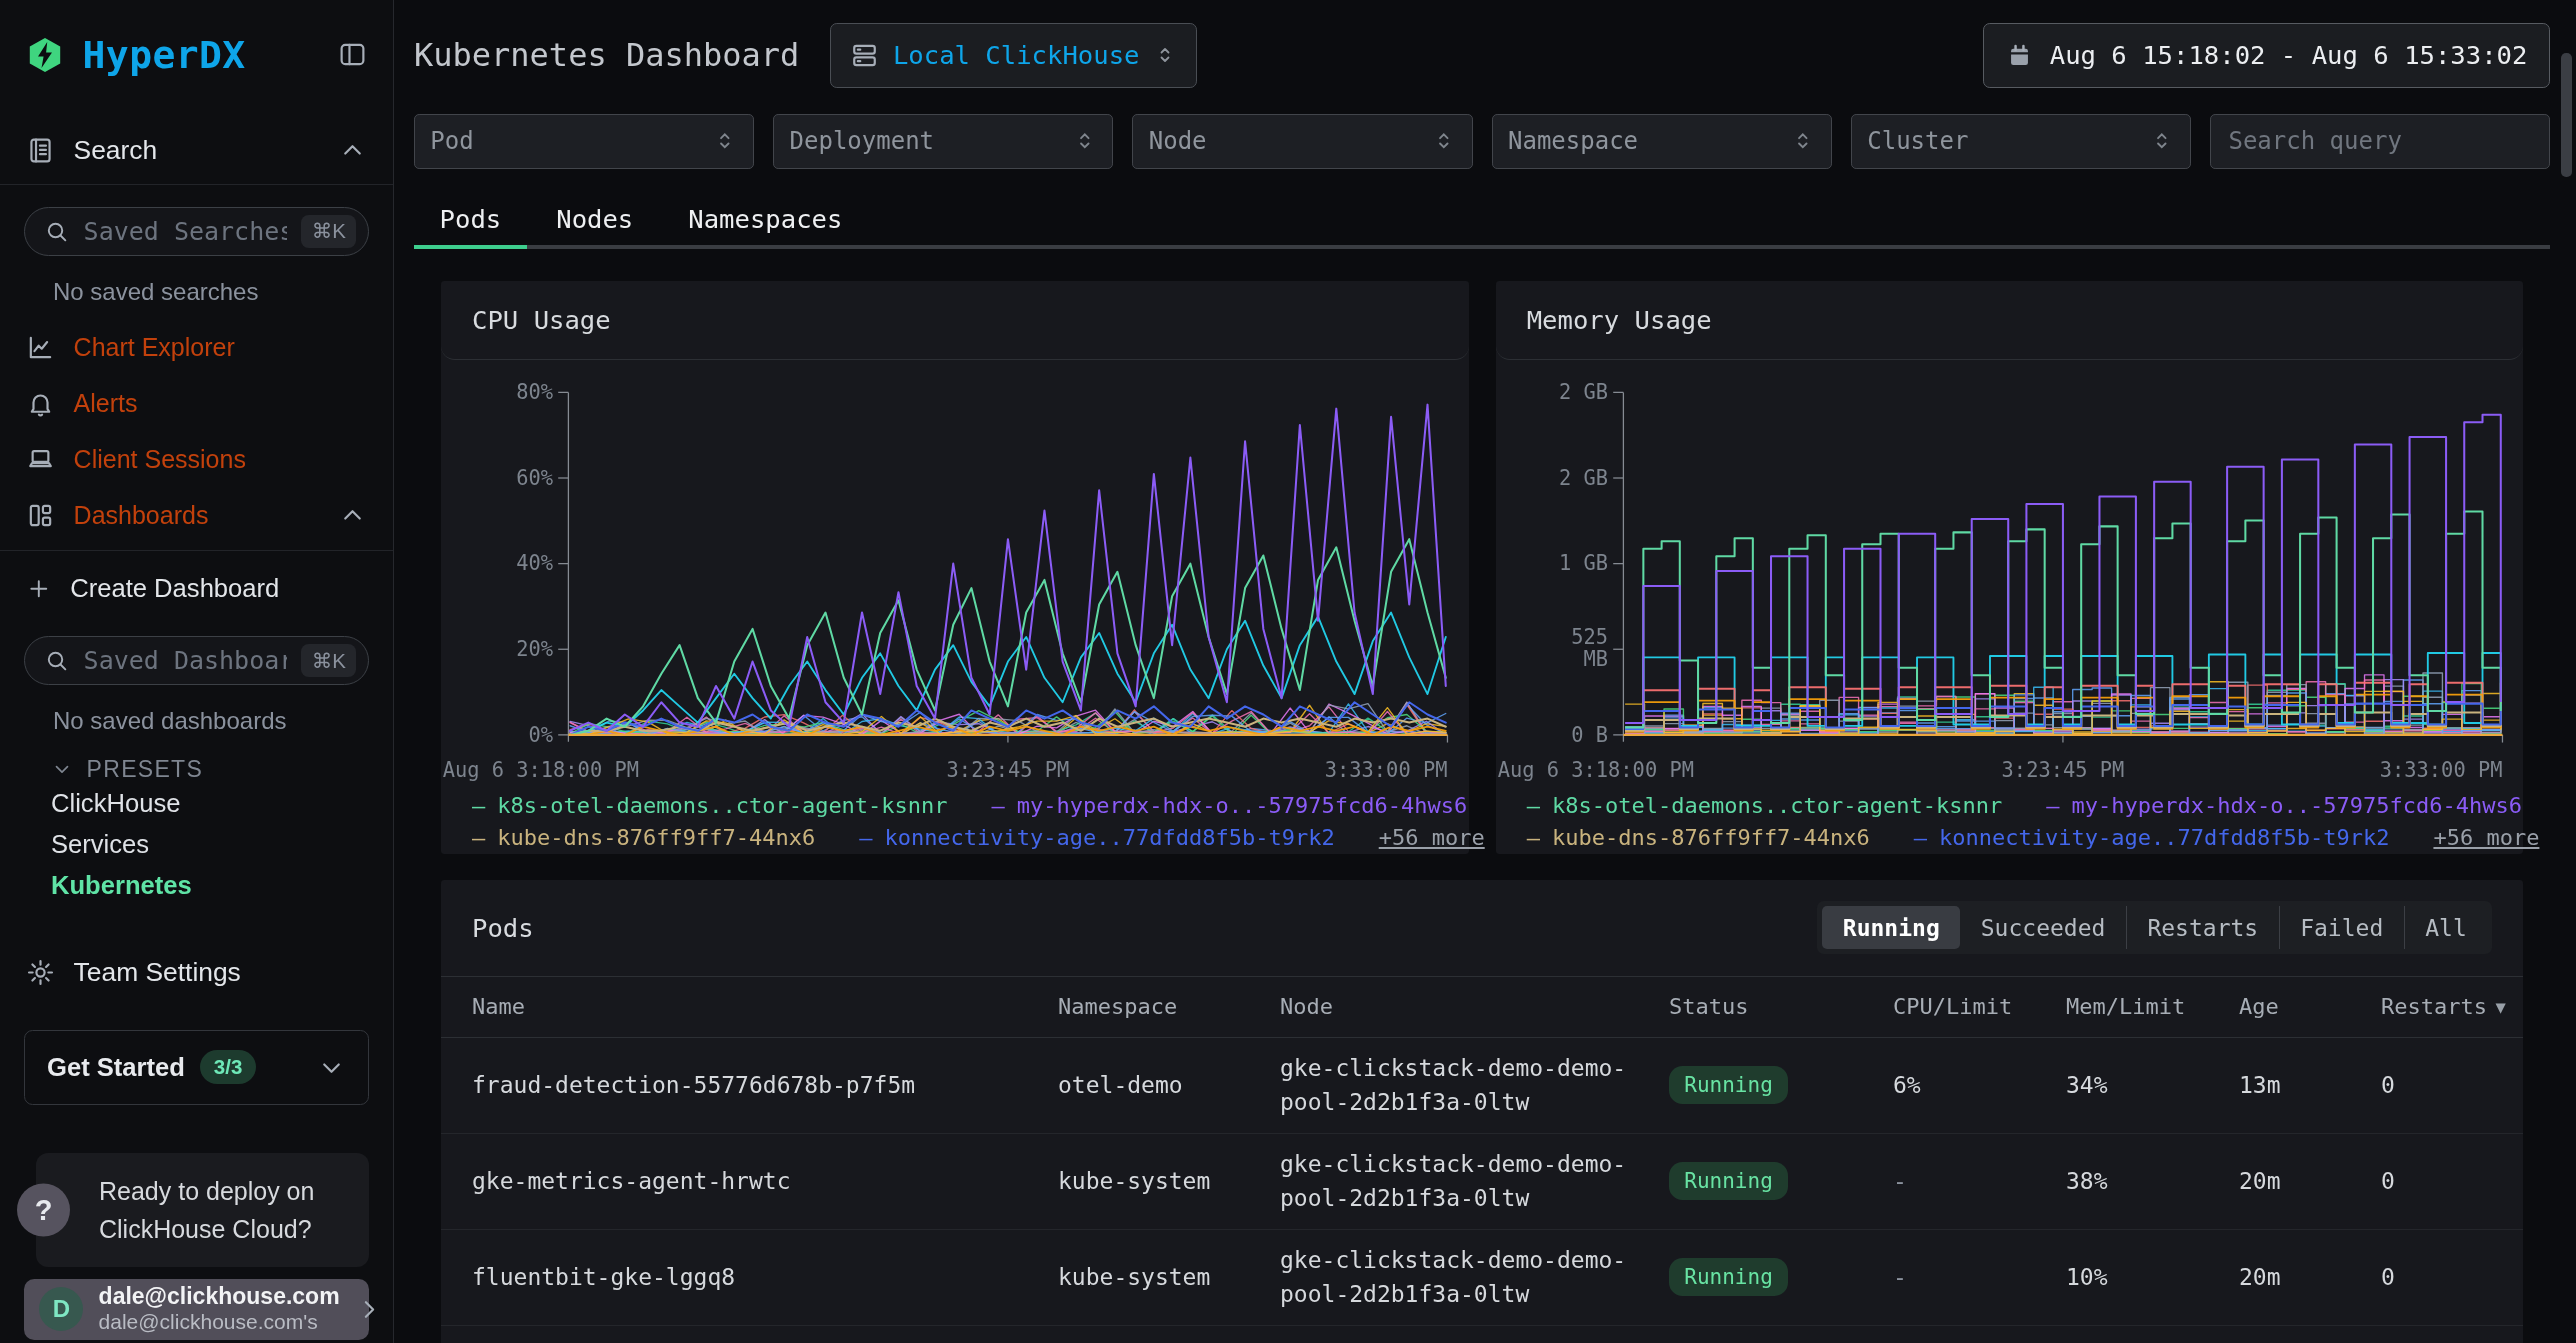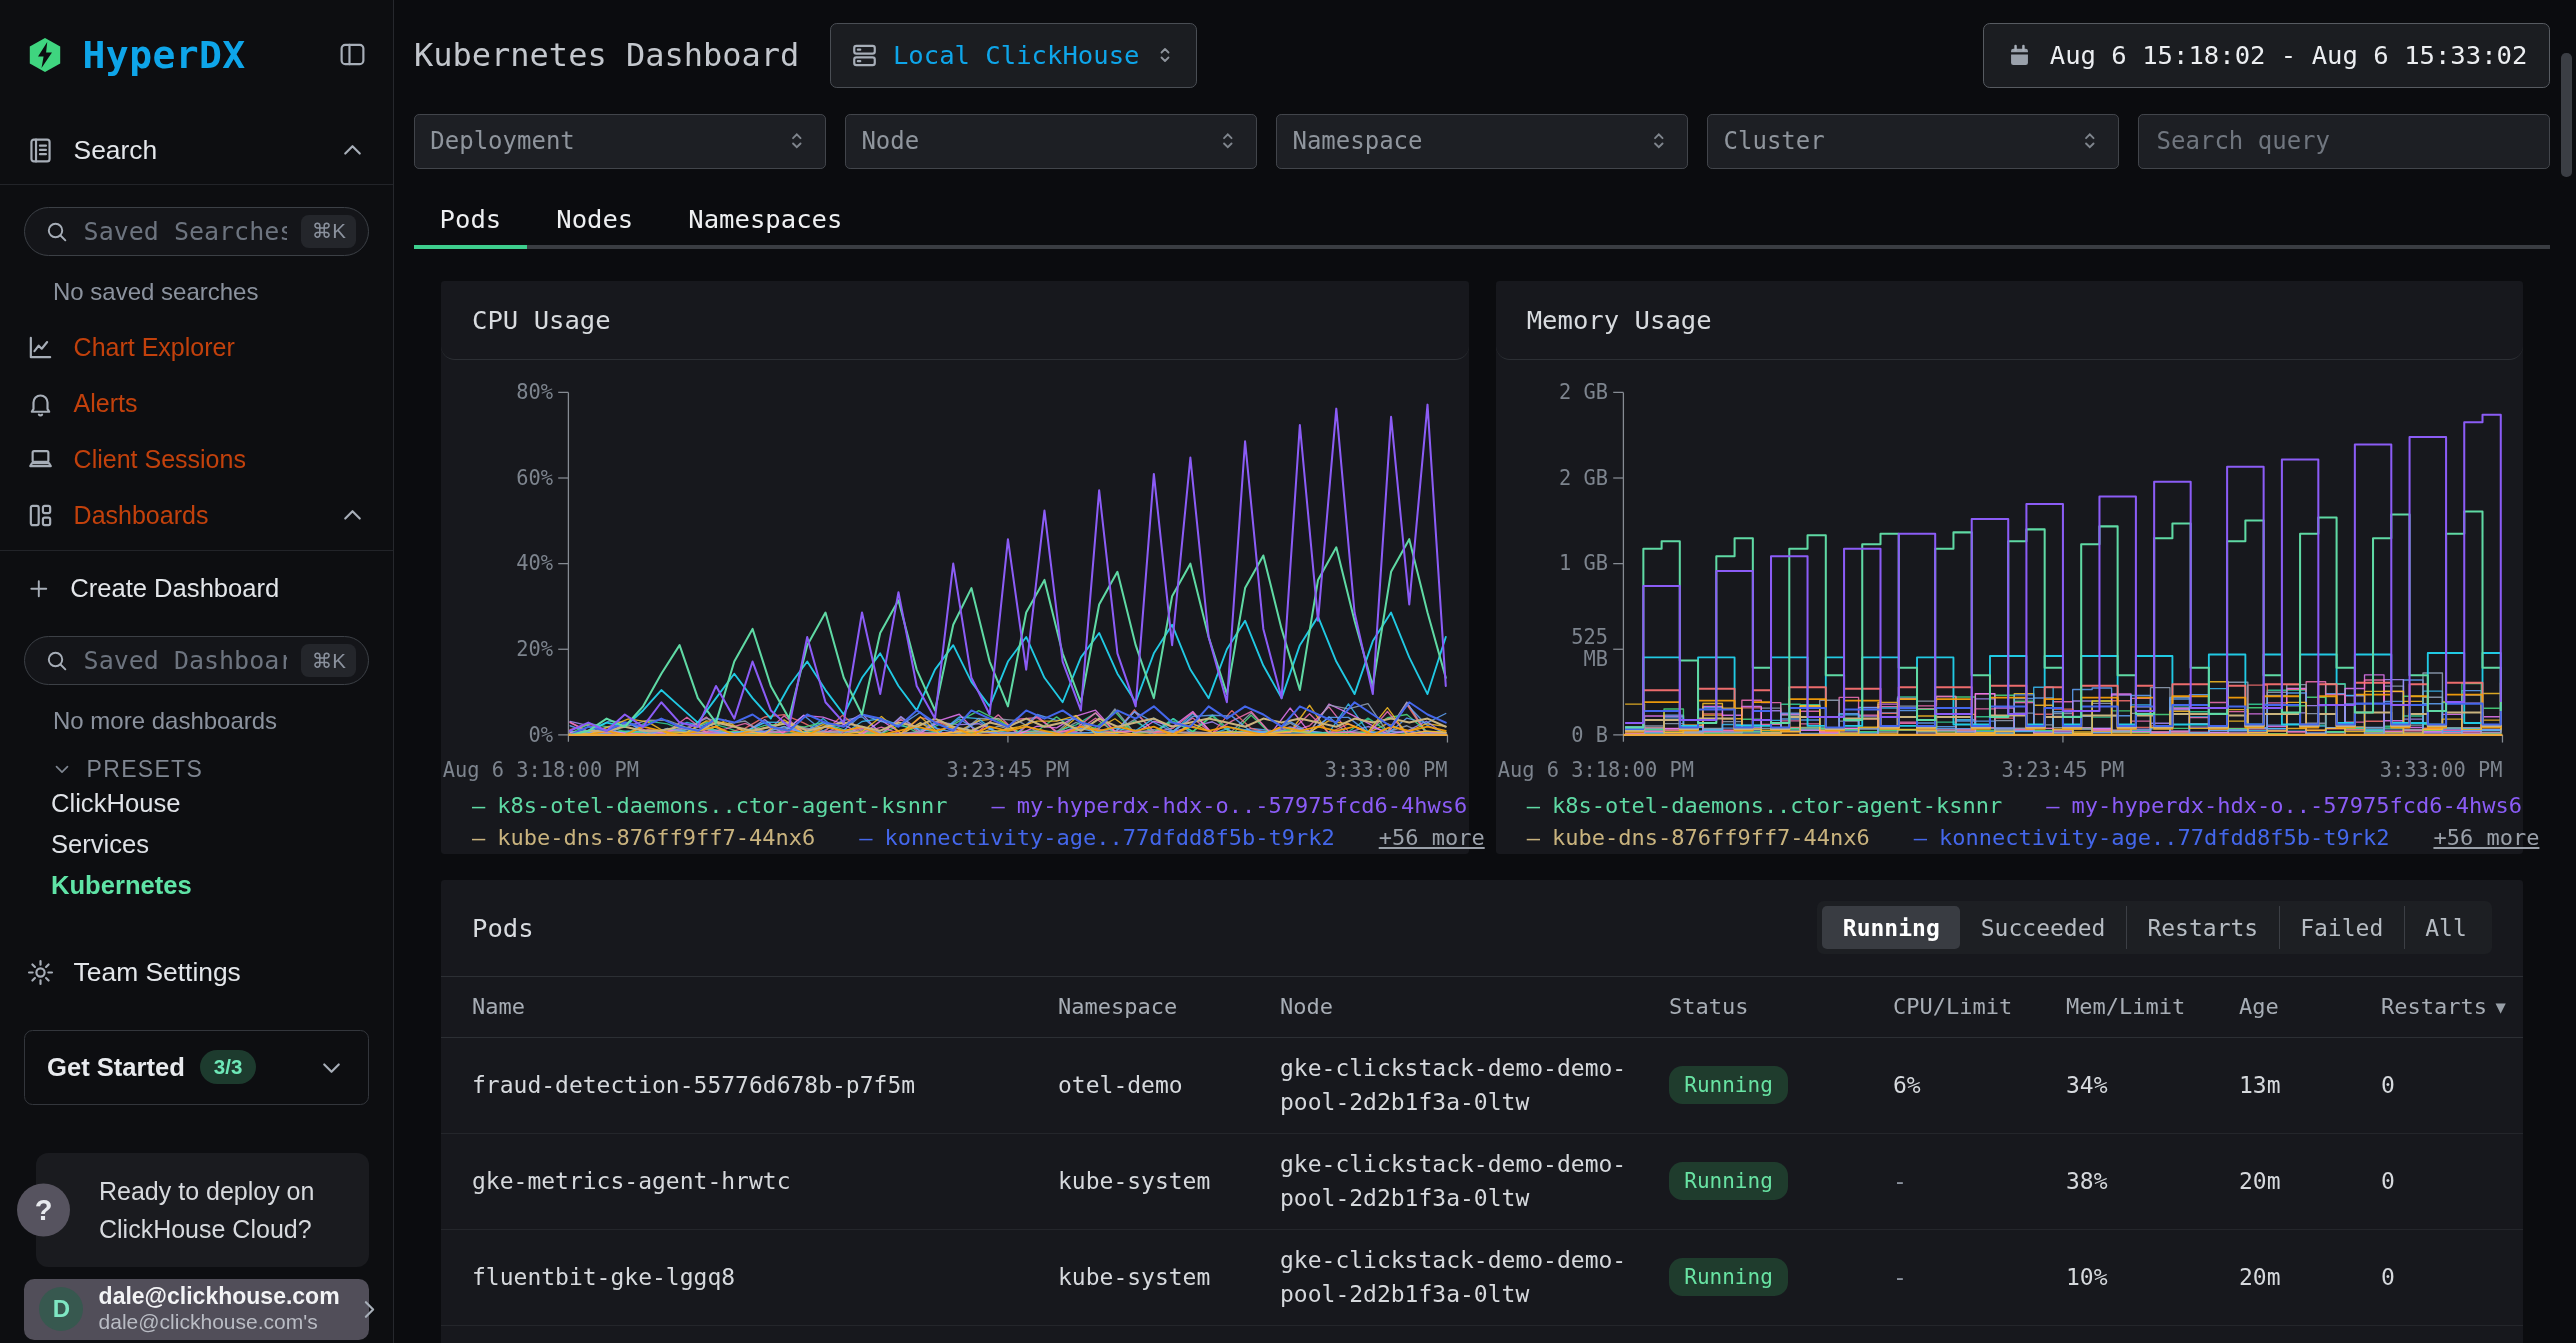--- a/index.html
+++ b/index.html
@@ -177,21 +177,21 @@
   </div>
 
   <div class="pill-input">
     <svg class="ic" viewBox="0 0 24 24">
         <circle cx="10.8" cy="10.8" r="6.3"></circle>
         <path d="M15.5 15.5 20 20"></path>
       </svg>
     <input type="text" placeholder="Saved Dashboards" style="">
     <span class="kbd">⌘K</span>
   </div>
-  <div class="empty-note">No more dashboards</div>
+  <div class="empty-note">No saved dashboards</div>
 
   <div class="presets-head">
     <svg viewBox="0 0 24 24" class="ic">
         <polyline points="6,9.5 12,15.5 18,9.5"></polyline>
       </svg>
     <span>PRESETS</span>
   </div>
   <div class="preset-item">
       <span>ClickHouse</span>
     </div>
@@ -261,20 +261,27 @@
             <rect x="4.5" y="6" width="15" height="14.5" rx="2"></rect>
           </g>
           <path d="M8.5 3.5V7M15.5 3.5V7" stroke-width="2.2"></path>
           <path d="M4.5 10.2h15" stroke="#1b1d21" stroke-width="2"></path>
         </svg>
       <span class="lbl">Aug 6 15:18:02 - Aug 6 15:33:02</span>
     </div>
   </div>
 
   <div class="filters">
+    <div class="fsel">
+      <span class="lbl">Pod</span>
+      <svg viewBox="0 0 24 24" fill="none" stroke-linecap="round" stroke-width="1.8">
+          <polyline points="8.5,9.5 12,6 15.5,9.5"></polyline>
+          <polyline points="8.5,14.5 12,18 15.5,14.5"></polyline>
+        </svg>
+    </div>
     <div class="fsel">
       <span class="lbl">Deployment</span>
       <svg viewBox="0 0 24 24" fill="none" stroke-linecap="round" stroke-width="1.8">
           <polyline points="8.5,9.5 12,6 15.5,9.5"></polyline>
           <polyline points="8.5,14.5 12,18 15.5,14.5"></polyline>
         </svg>
     </div>
     <div class="fsel">
       <span class="lbl">Node</span>
       <svg viewBox="0 0 24 24" fill="none" stroke-linecap="round" stroke-width="1.8">

